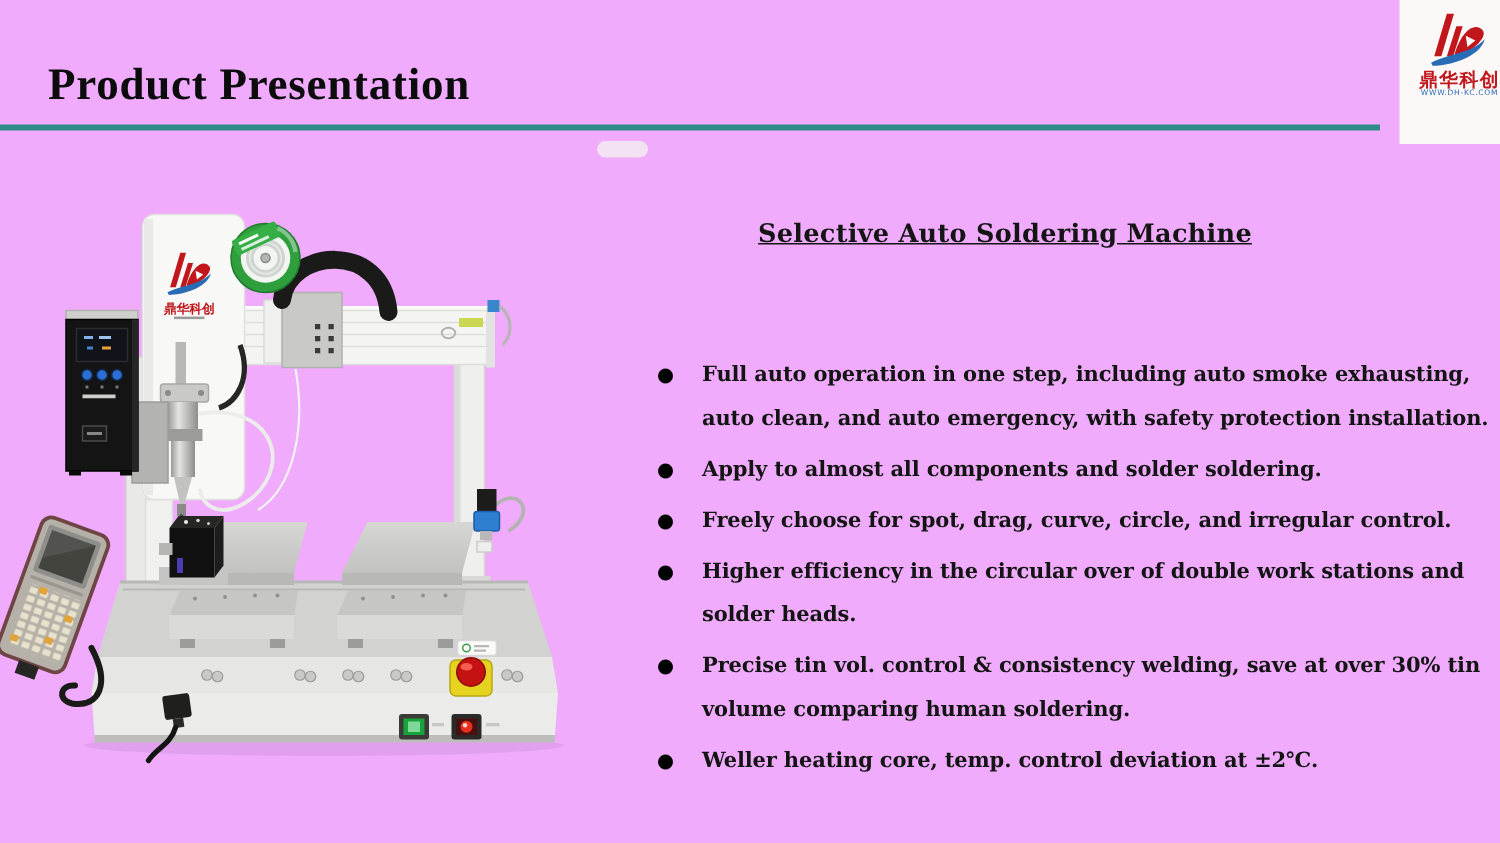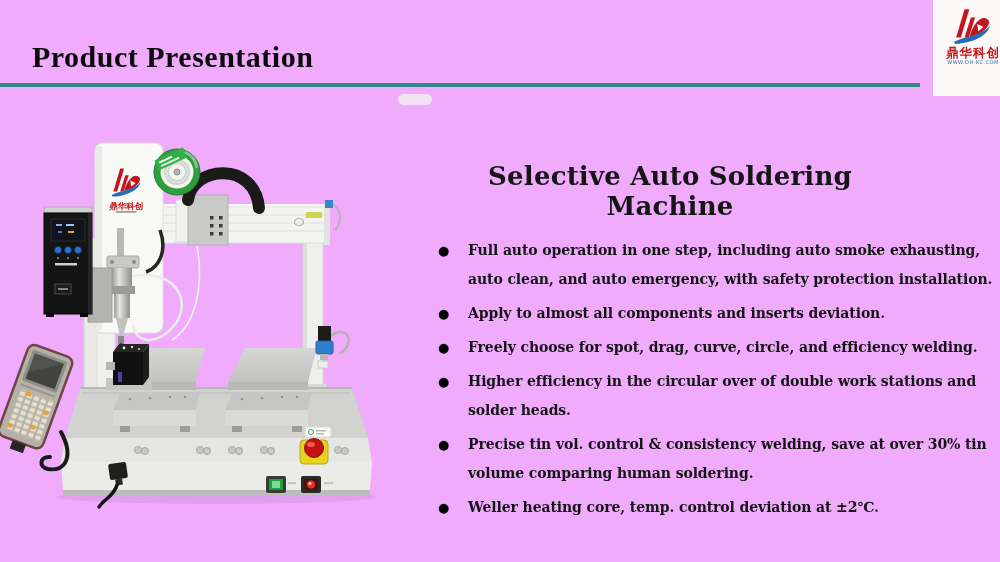--- a/index.html
+++ b/index.html
@@ -16,21 +16,21 @@
              font-family:"DejaVu Sans",sans-serif;line-height:13px;}
   .logo-site{font-size:5px;color:#2a6bb5;letter-spacing:.5px;font-family:"DejaVu Sans",sans-serif;
              line-height:7px;}
   .watermark{position:absolute;left:398px;top:94px;width:34px;height:11px;background:#f4f3f2;
              border-radius:6px;opacity:.75;}
   
   .machine{position:absolute;left:0;top:100px;width:430px;height:440px;}
   
   .headings{position:absolute;left:430px;top:146px;width:480px;text-align:center;
             font-family:"DejaVu Serif",serif;color:#151515;}
-  .h-product{margin:15px;font-size:26px;font-weight:bold;letter-spacing:.2px;}
+  .h-product{margin:0;font-size:17px;font-weight:bold;letter-spacing:.2px;text-decoration:underline;}
   .h-model{margin:24px 0 0 0;font-size:21.5px;font-weight:bold;letter-spacing:.2px;}
   .features{position:absolute;left:438px;top:236px;width:560px;margin:0;padding:0;list-style:none;
             font-family:"DejaVu Serif",serif;color:#141414;}
   .features li{display:flex;margin:0 0 5px 0;}
   .bullet{width:30px;flex:0 0 30px;font-size:13px;line-height:29px;color:#000;}
   .btext{flex:1;font-size:14px;font-weight:bold;line-height:29px;letter-spacing:-0.1px;}
 </style>
 </head>
 <body>
 
@@ -297,26 +297,26 @@
   </div>
 
   <ul class="features">
     <li>
       <span class="bullet">●</span>
       <span class="btext">Full auto operation in one step, including auto smoke exhausting, auto clean, and auto emergency, with safety protection installation.</span>
     </li>
 
     <li>
       <span class="bullet">●</span>
-      <span class="btext">Apply to almost all components and inserts deviation.</span>
-    </li>
-
-    <li>
-      <span class="bullet">●</span>
-      <span class="btext">Freely choose for spot, drag, curve, circle, and efficiency welding.</span>
+      <span class="btext">Apply to almost all components and solder soldering.</span>
+    </li>
+
+    <li>
+      <span class="bullet">●</span>
+      <span class="btext">Freely choose for spot, drag, curve, circle, and irregular control.</span>
     </li>
 
     <li>
       <span class="bullet">●</span>
       <span class="btext">Higher efficiency in the circular over of double work stations and solder heads.</span>
     </li>
 
     <li>
       <span class="bullet">●</span>
       <span class="btext">Precise tin vol. control &amp; consistency welding, save at over 30% tin volume comparing human soldering.</span>

